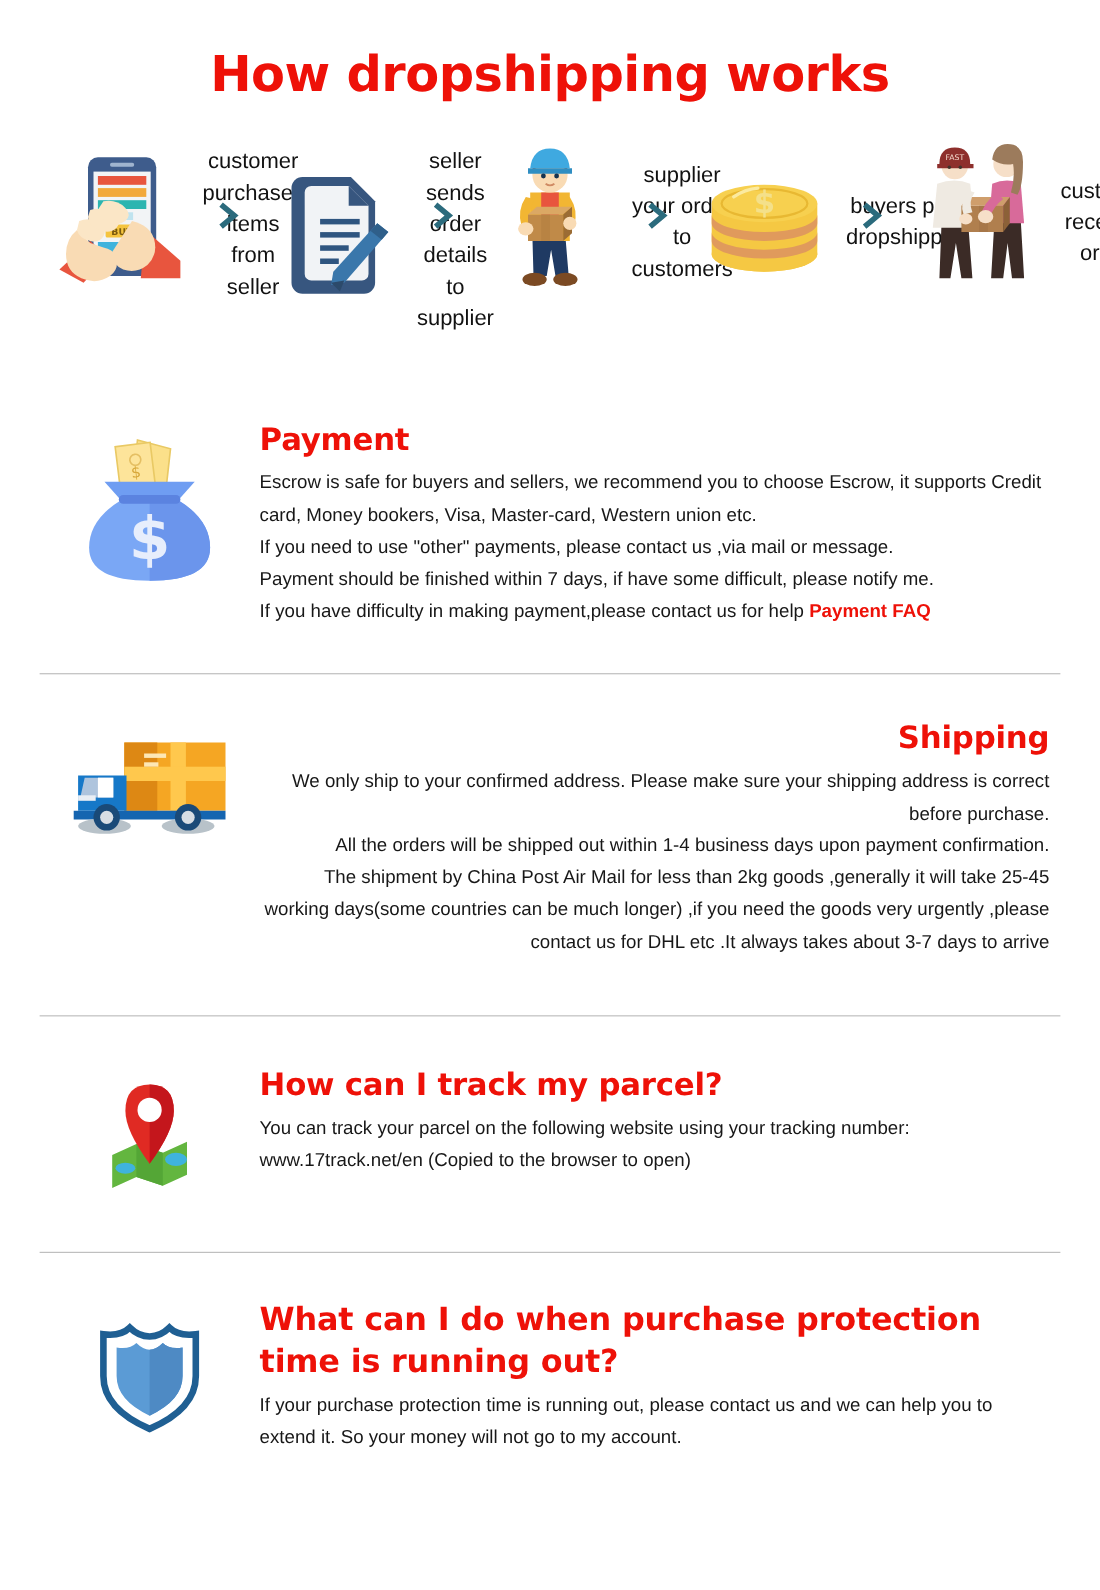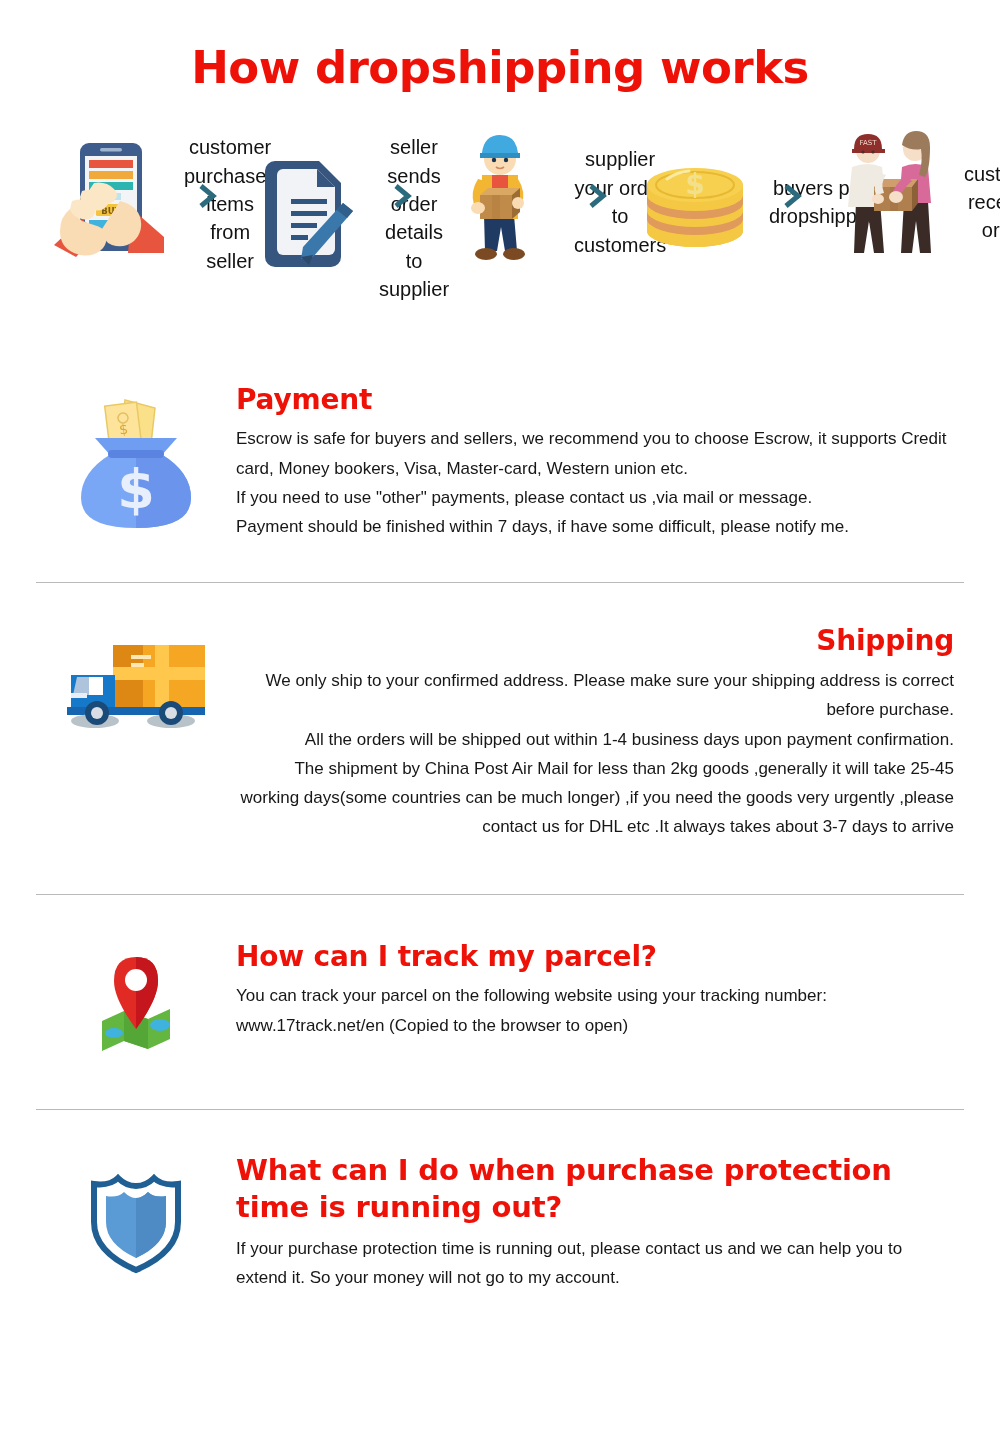--- a/index.html
+++ b/index.html
@@ -296,20 +296,21 @@
       <rect x="31" y="60" width="56" height="8" rx="4" fill="#5b83e0"></rect>
       <text x="59" y="118" font-family="DejaVu Sans, sans-serif" font-size="54" font-weight="bold" fill="#e7eefc" text-anchor="middle">$</text>
     </svg>
   </div>
   <div class="sec-body">
     <div class="sec-heading">Payment</div>
     <div class="sec-text">
       <div>Escrow is safe for buyers and sellers, we recommend you to choose Escrow, it supports Credit card, Money bookers, Visa, Master-card, Western union etc.</div>
       <div>If you need to use "other" payments, please contact us ,via mail or message.</div>
       <div>Payment should be finished within 7 days, if have some difficult, please notify me.</div>
+      <div><span>If you have difficulty in making payment,please contact us for help </span><span class="emph">Payment FAQ</span></div>
     </div>
   </div>
 </div>
 
 <div class="divider d1"></div>
 
 <div class="section s-shipping">
   <div class="sec-icon">
     <svg width="150" height="110" viewBox="0 0 150 110">
       <rect x="52" y="14" width="92" height="62" fill="#f5a623"></rect>

